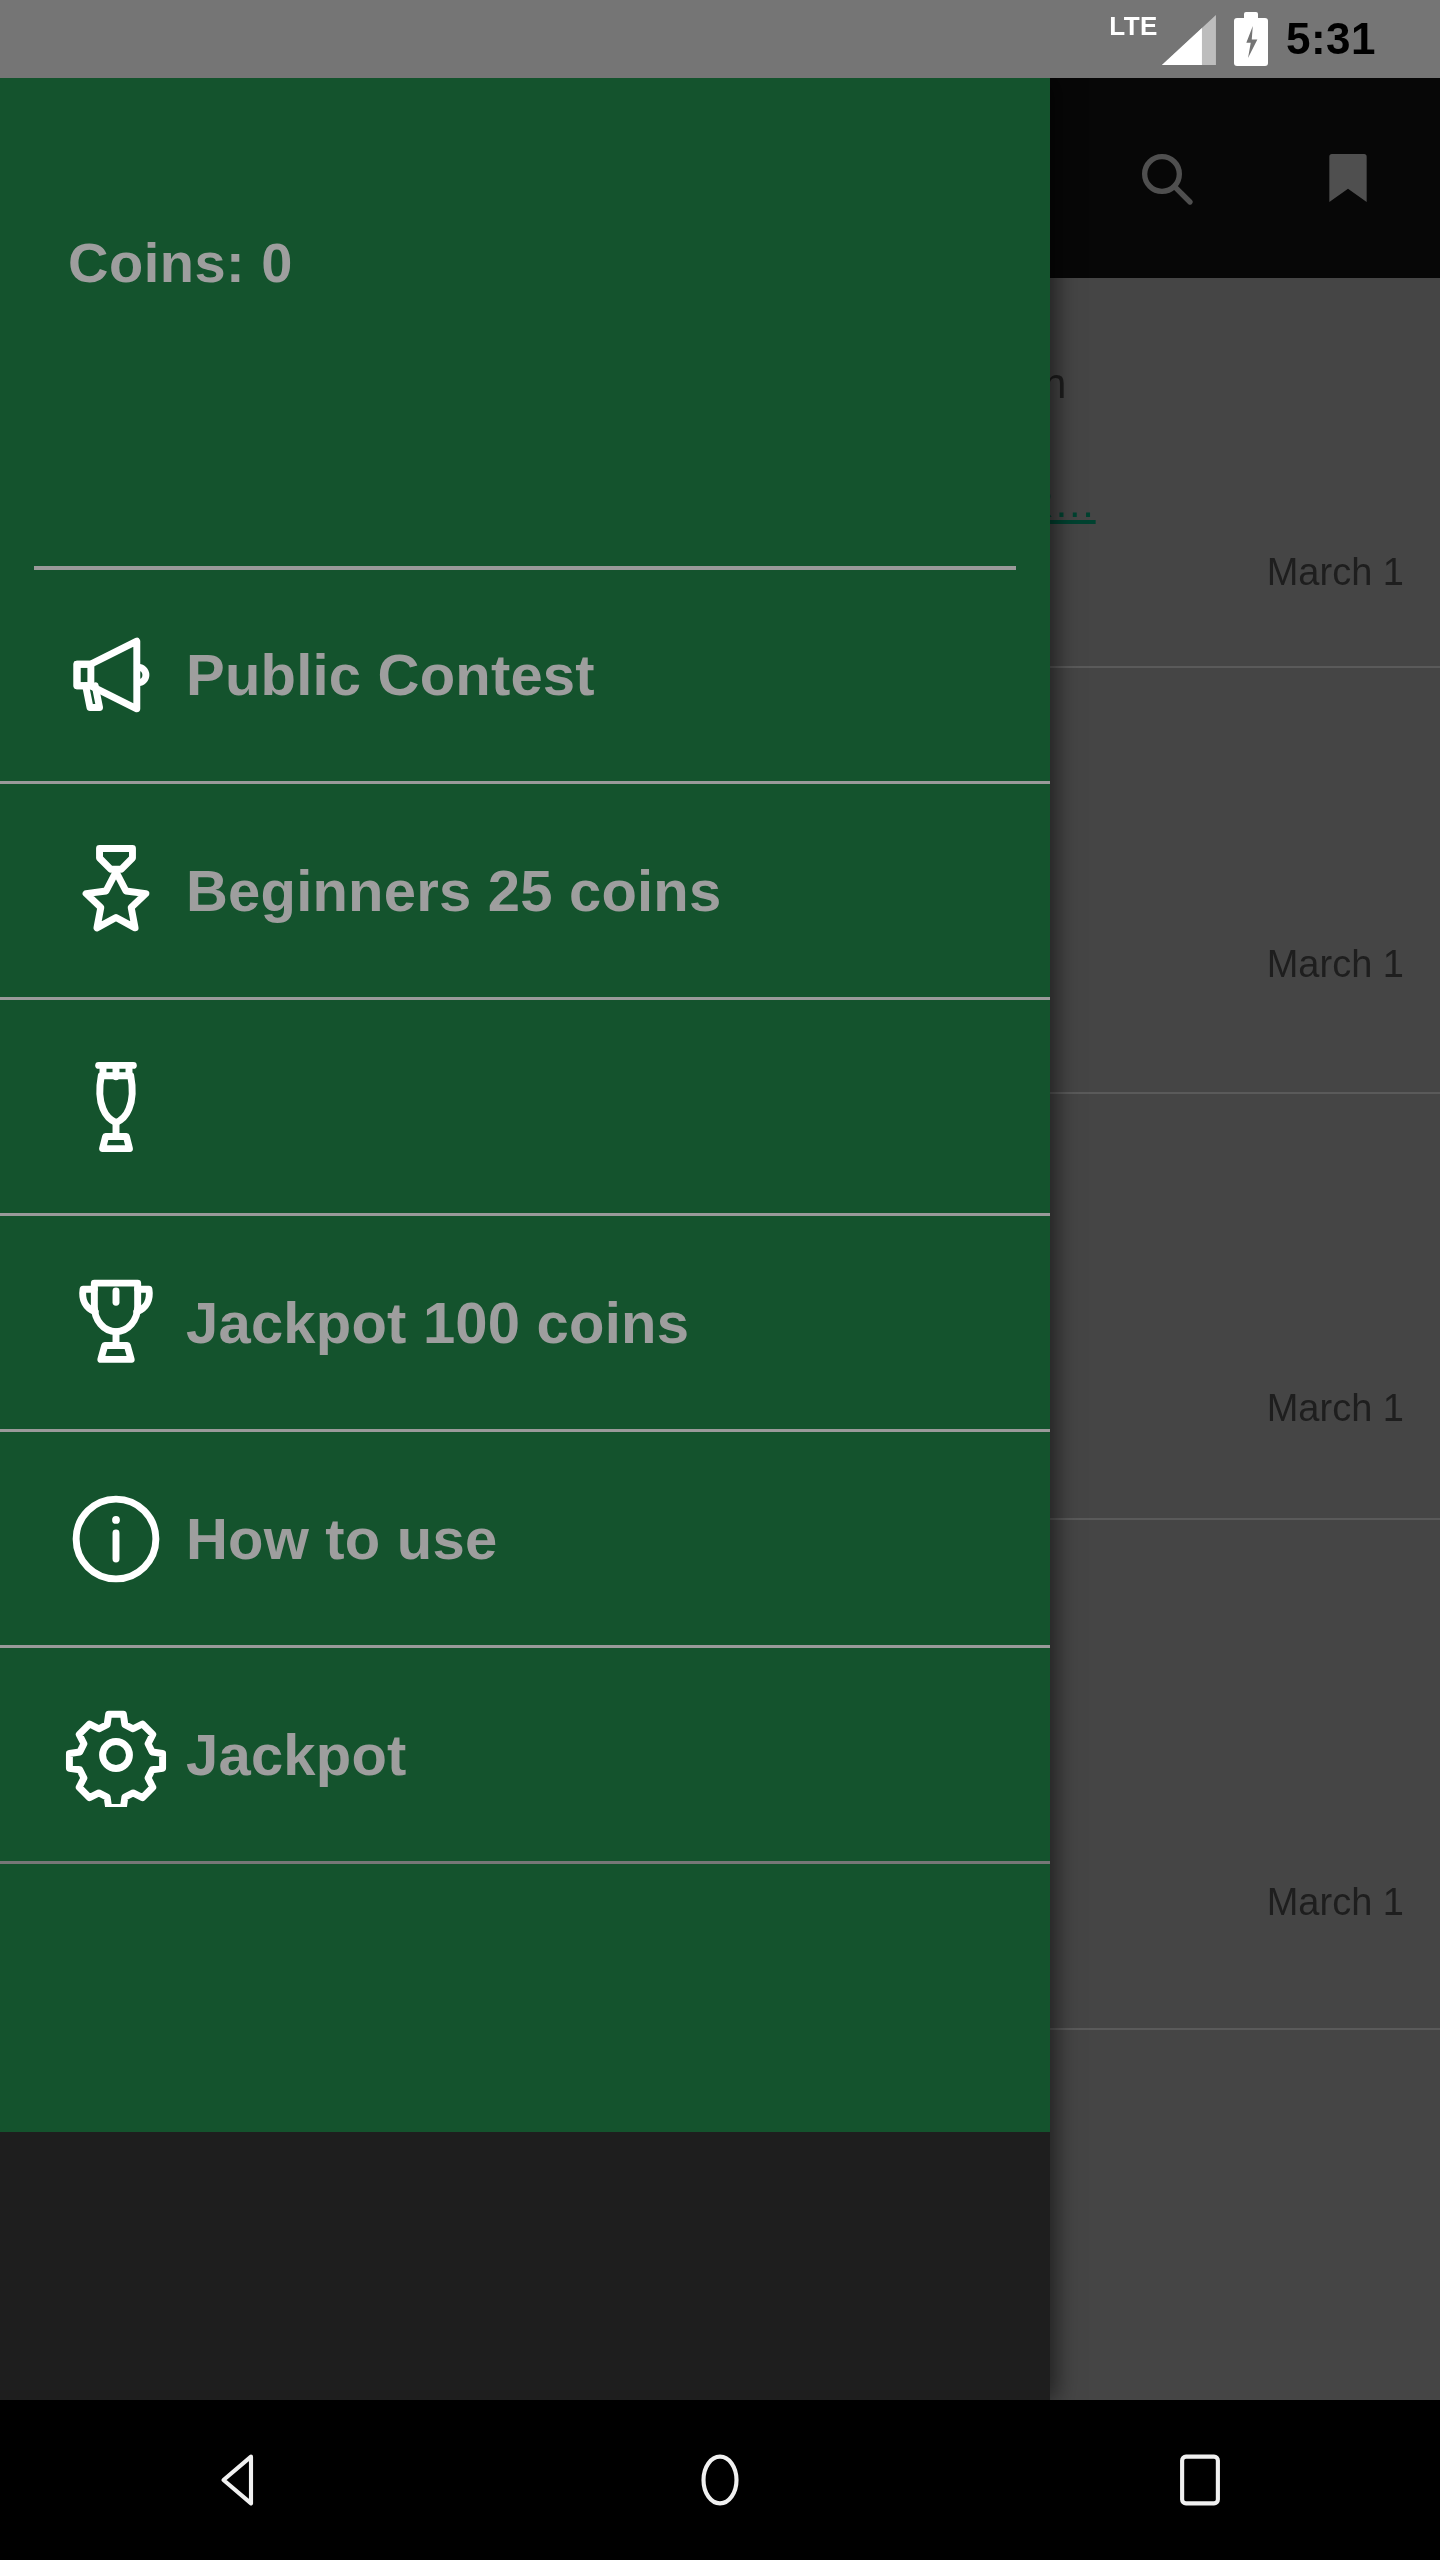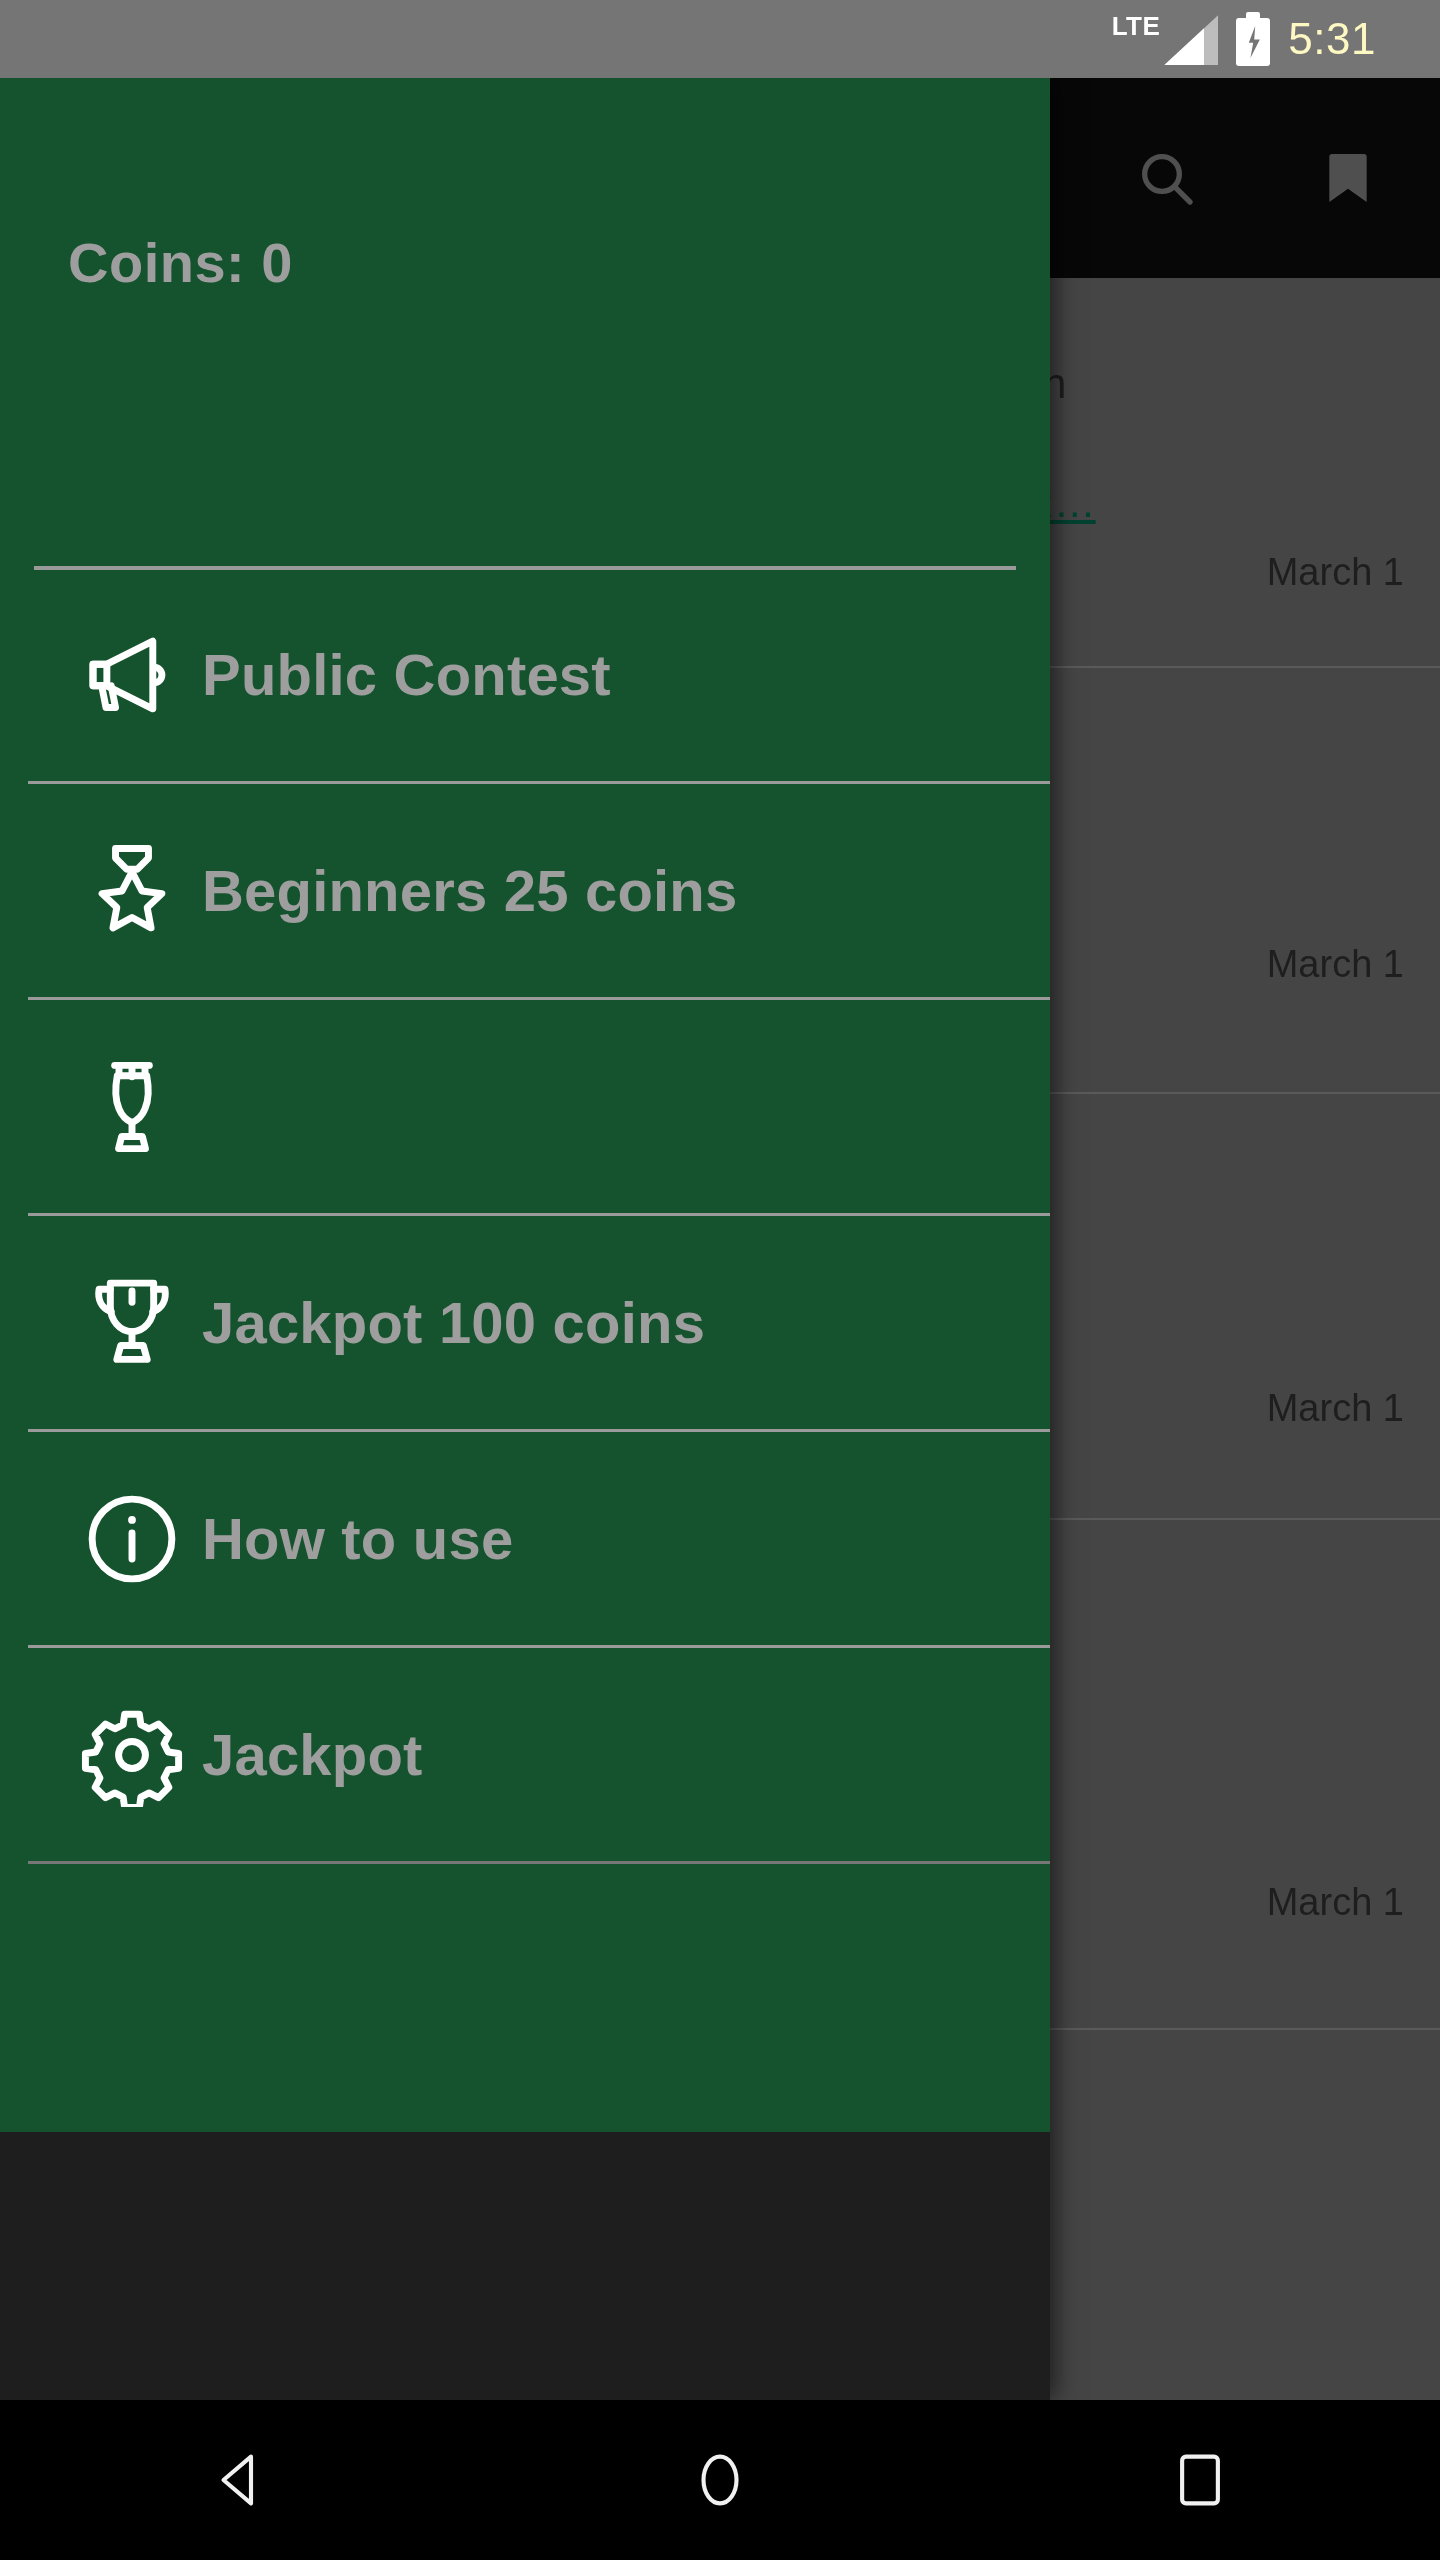--- a/index.html
+++ b/index.html
@@ -44,21 +44,21 @@
   .sb-batt .cap{
     position:absolute; top:0; left:10px; width:14px; height:8px;
     background:#fff; border-radius:2px 2px 0 0;
   }
   .sb-batt .bolt{
     position:absolute; top:14px; left:9px; width:17px; height:32px;
     background:#757575;
     clip-path:polygon(58% 0, 20% 52%, 46% 52%, 30% 100%, 85% 42%, 52% 42%);
   }
   .sb-time{
-    color:#fef9c3; font-size:44px; font-weight:normal; line-height:1;
+    color:#000000; font-size:44px; font-weight:bold; line-height:1;
     letter-spacing:0.5px;
   }
 
   
   .app-root{
     position:absolute; top:78px; left:0; width:1440px; height:2482px;
     background:#6b6b6b; z-index:10;
   }
   .app-bar{
     position:absolute; top:0; left:0; width:1440px; height:200px;
@@ -138,24 +138,23 @@
   .header-divider{
     position:absolute; left:34px; bottom:-2px; width:982px; height:4px;
     background:#9a9a9a;
   }
 
   .menu-list{ flex:1 1 auto; }
   .menu-item{
     position:relative;
     height:216px;
     display:flex; align-items:center;
-    padding-left:34px;
+    padding-left:46px;
     border-bottom:3px solid #9a9a9a;
     cursor:pointer;
-    margin-left:28px;
   }
   .menu-item:last-child{ border-bottom:3px solid #777; }
   .menu-icon{
     width:140px; flex:0 0 140px;
     display:flex; align-items:center; justify-content:center;
   }
   .menu-icon svg{ display:block; }
   .menu-label{
     color:#9e9e9e; font-size:58px; font-weight:bold; letter-spacing:0.2px;
     white-space:nowrap;

